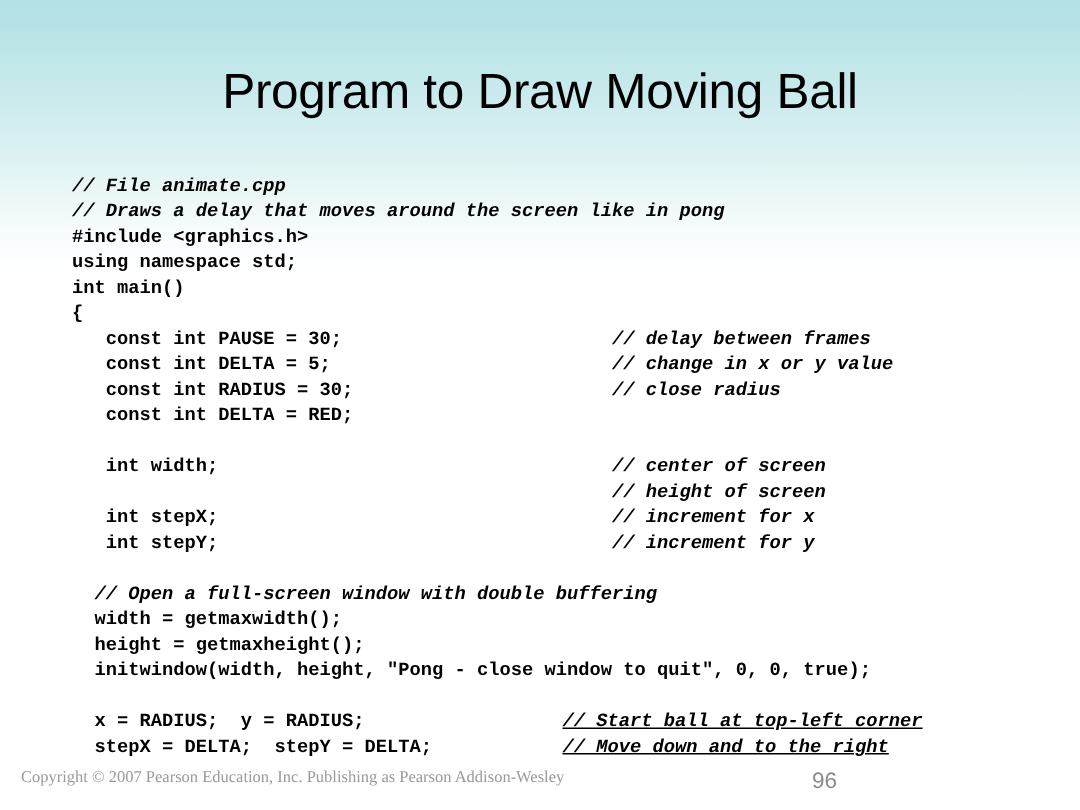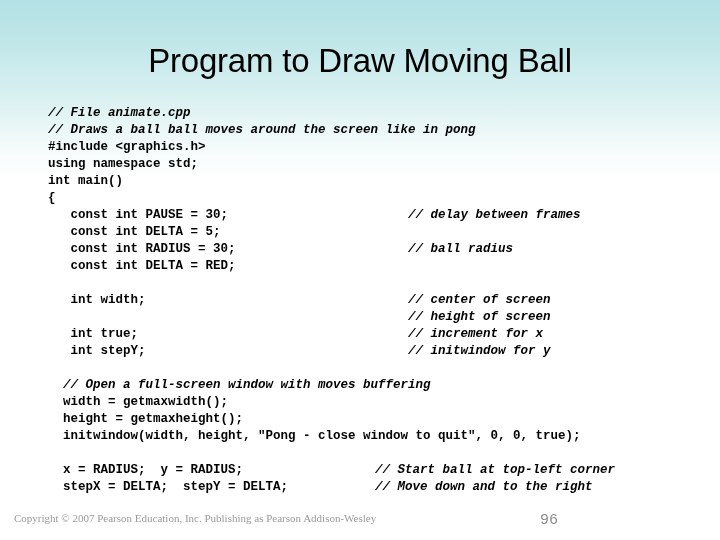--- a/index.html
+++ b/index.html
@@ -38,21 +38,21 @@
     font-family: "Liberation Sans", sans-serif;
     font-size: 33px;
     font-weight: 400;
     color: #000000;
     letter-spacing: -0.2px;
     white-space: nowrap;
   }
   #code-block {
     position: absolute;
     left: 48px;
-    top: 105px;
+    top: 116px;
     width: 660px;
     font-family: "Liberation Mono", monospace;
     font-size: 12.5px;
     color: #000000;
   }
   .code-line {
     position: relative;
     height: 17px;
     line-height: 17px;
     white-space: pre;
@@ -68,21 +68,21 @@
     font-weight: bold;
   }
   .code-cmt {
     position: absolute;
     top: 0;
     white-space: pre;
     font-style: italic;
     font-weight: bold;
   }
   .cmt-col-a { left: 360px; text-align: center; }
-  .cmt-col-b { left: 327px; }
+  .cmt-col-b { left: 327px; text-decoration: underline; }
   .code-main.is-comment {
     font-style: italic;
   }
   #footer-bar {
     position: absolute;
     left: 0;
     top: 512px;
     width: 572px;
     height: 28px;
   }
@@ -92,52 +92,52 @@
     top: 0px;
     font-family: "Liberation Serif", serif;
     font-size: 11px;
     color: #9a9a9a;
     white-space: nowrap;
   }
   #page-number {
     position: absolute;
     right: 14px;
     top: 0px;
-    font-family: Liberation Mono, monospace;
+    font-family: Liberation Sans, sans-serif;
     font-size: 15px;
     color: #8c8c8c;
     text-align: left;
     margin-left: 20px;
   }
 </style>
 </head>
 <body>
 
 <div id="slide">
 
   <div id="title">Program to Draw Moving Ball</div>
 
   <div id="code-block">
       <div class="code-line"><span class="code-main is-comment">// File animate.cpp</span></div>
-      <div class="code-line"><span class="code-main is-comment">// Draws a ball ball moves around the screen like in pong</span></div>
+      <div class="code-line"><span class="code-main is-comment">// Draws a delay that moves around the screen like in pong</span></div>
       <div class="code-line"><span class="code-main">#include &lt;graphics.h&gt;</span></div>
       <div class="code-line"><span class="code-main">using namespace std;</span></div>
       <div class="code-line"><span class="code-main">int main()</span></div>
       <div class="code-line"><span class="code-main">{</span></div>
       <div class="code-line"><span class="code-main">   const int PAUSE = 30;</span><span class="code-cmt cmt-col-a">// delay between frames</span></div>
-      <div class="code-line"><span class="code-main">   const int DELTA = 5;</span></div>
-      <div class="code-line"><span class="code-main">   const int RADIUS = 30;</span><span class="code-cmt cmt-col-a">// ball radius</span></div>
+      <div class="code-line"><span class="code-main">   const int DELTA = 5;</span><span class="code-cmt cmt-col-a">// change in x or y value</span></div>
+      <div class="code-line"><span class="code-main">   const int RADIUS = 30;</span><span class="code-cmt cmt-col-a">// close radius</span></div>
       <div class="code-line"><span class="code-main">   const int DELTA = RED;</span></div>
       <div class="code-line blank"><span class="code-main"></span></div>
       <div class="code-line"><span class="code-main">   int width;</span><span class="code-cmt cmt-col-a">// center of screen</span></div>
       <div class="code-line"><span class="code-cmt cmt-col-a">// height of screen</span></div>
-      <div class="code-line"><span class="code-main">   int true;</span><span class="code-cmt cmt-col-a">// increment for x</span></div>
-      <div class="code-line"><span class="code-main">   int stepY;</span><span class="code-cmt cmt-col-a">// initwindow for y</span></div>
+      <div class="code-line"><span class="code-main">   int stepX;</span><span class="code-cmt cmt-col-a">// increment for x</span></div>
+      <div class="code-line"><span class="code-main">   int stepY;</span><span class="code-cmt cmt-col-a">// increment for y</span></div>
       <div class="code-line blank"><span class="code-main"></span></div>
-      <div class="code-line"><span class="code-main is-comment">  // Open a full-screen window with moves buffering</span></div>
+      <div class="code-line"><span class="code-main is-comment">  // Open a full-screen window with double buffering</span></div>
       <div class="code-line"><span class="code-main">  width = getmaxwidth();</span></div>
       <div class="code-line"><span class="code-main">  height = getmaxheight();</span></div>
       <div class="code-line"><span class="code-main">  initwindow(width, height, "Pong - close window to quit", 0, 0, true);</span></div>
       <div class="code-line blank"><span class="code-main"></span></div>
       <div class="code-line"><span class="code-main">  x = RADIUS;  y = RADIUS;</span><span class="code-cmt cmt-col-b">// Start ball at top-left corner</span></div>
       <div class="code-line"><span class="code-main">  stepX = DELTA;  stepY = DELTA;</span><span class="code-cmt cmt-col-b">// Move down and to the right</span></div>
     </div>
 
   <div id="footer-bar">
     <div id="copyright">Copyright © 2007 Pearson Education, Inc. Publishing as Pearson Addison-Wesley</div>

